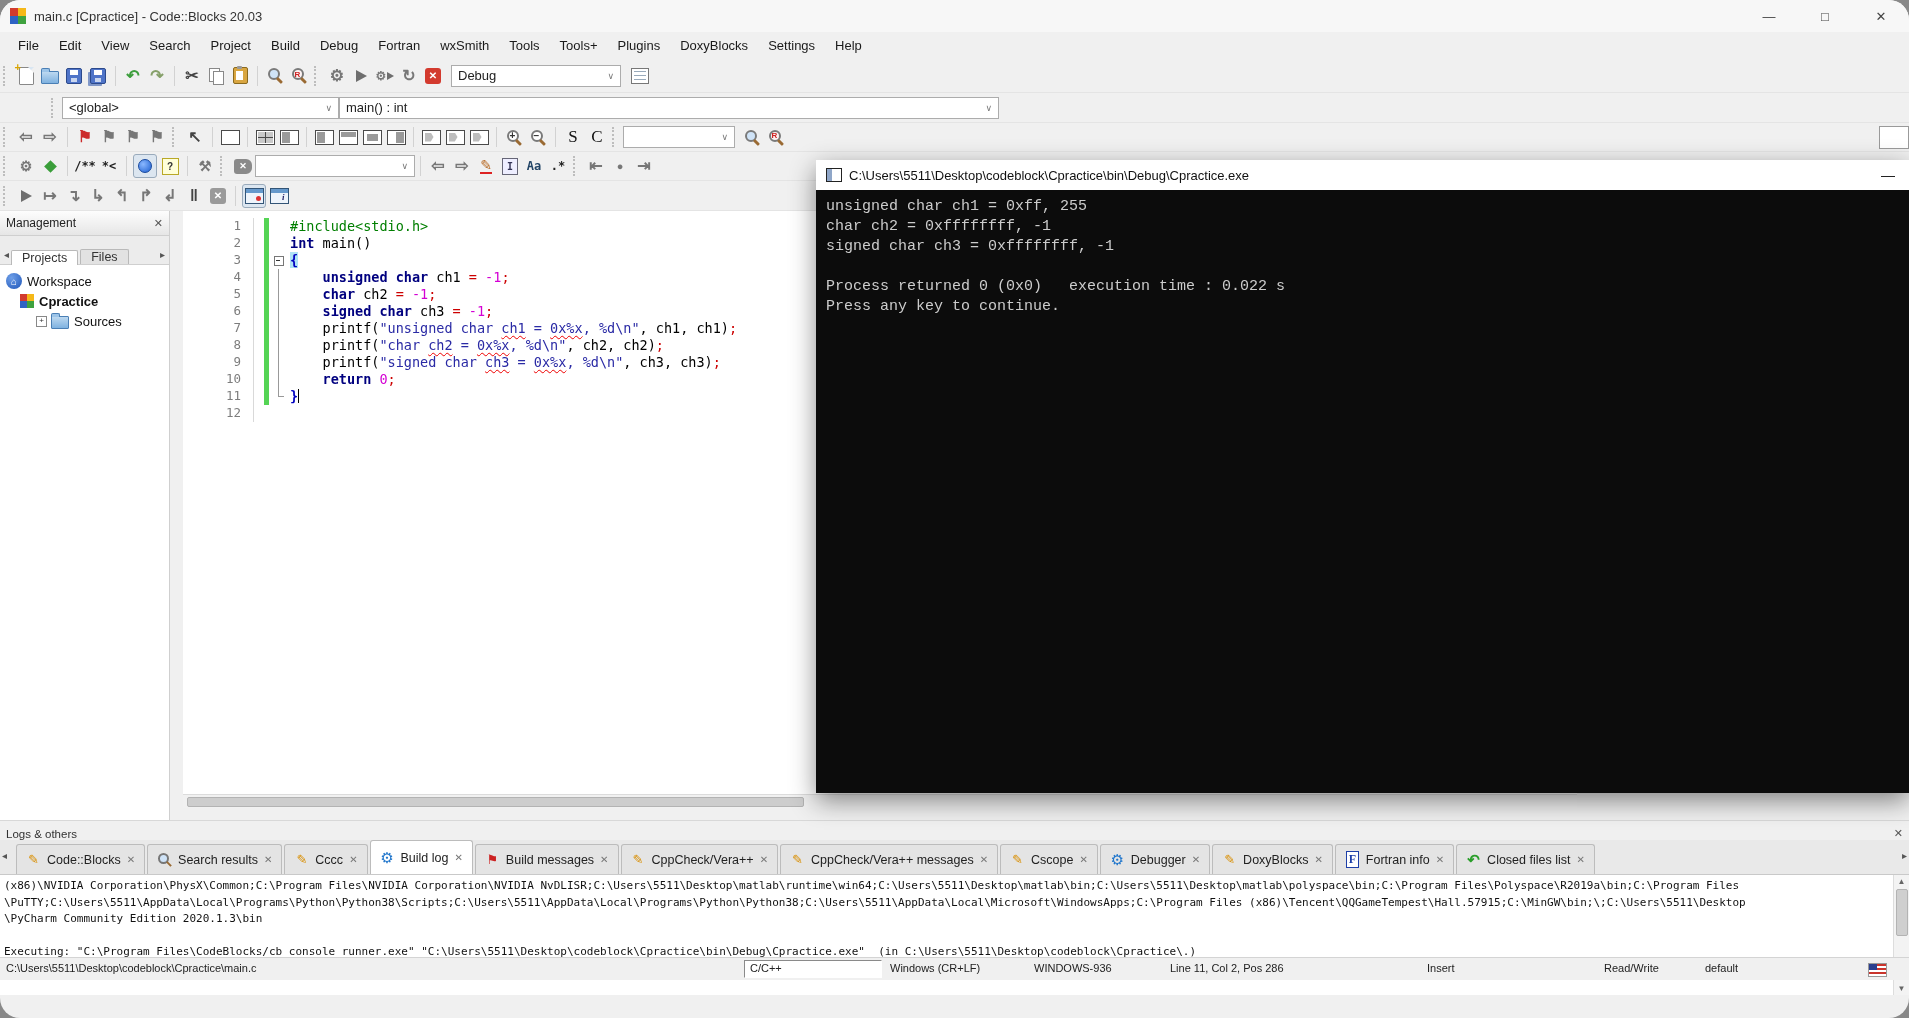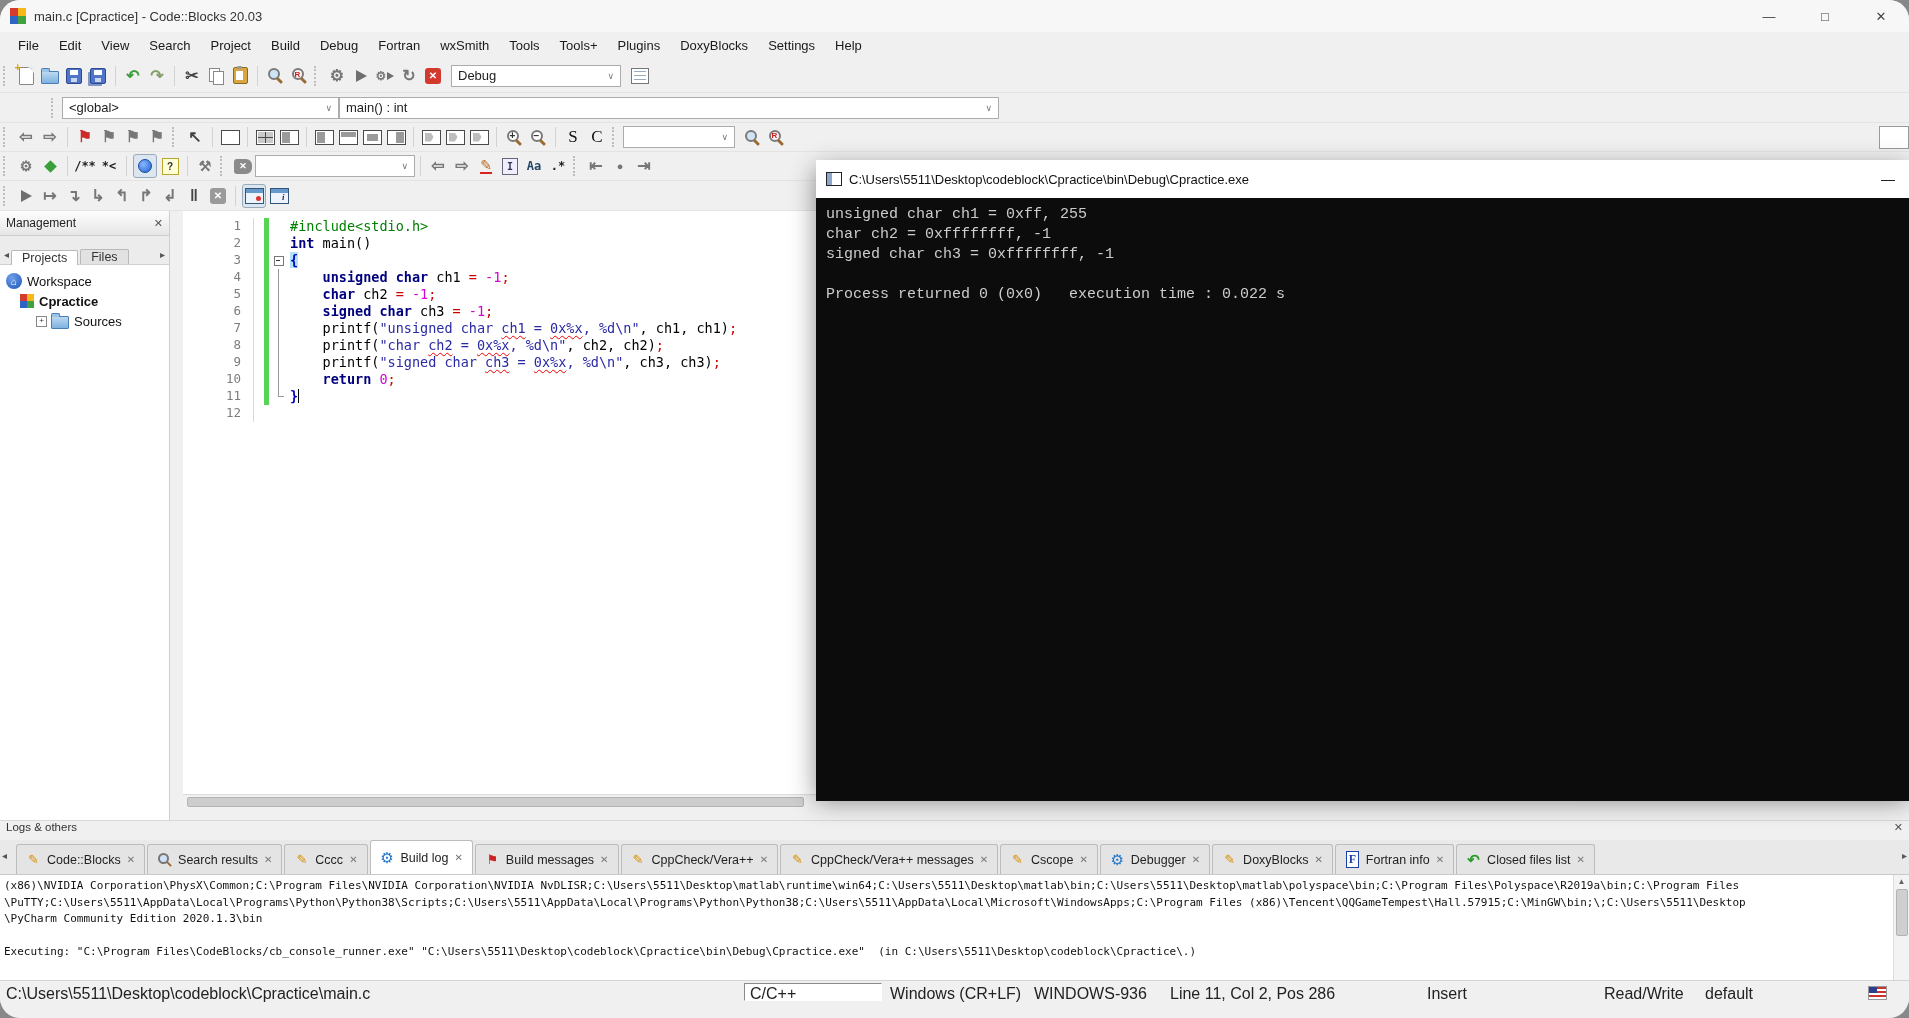--- a/index.html
+++ b/index.html
@@ -121,28 +121,28 @@
   .tok-su{color:#2a2aa5;text-decoration:underline wavy #e00 1px;text-underline-offset:2px;}
   .tok-n{color:#d400d4;}
   .tok-o{color:#cc0000;}
   .tok-b{color:#0000c0;font-weight:bold;}
   .tok-bh{color:#0000c0;font-weight:bold;background:#aee2f5;}
   .caret{display:inline-block;width:1px;height:14px;background:#000;vertical-align:-2px;}
   .hscroll{position:absolute;left:0;bottom:0;width:100%;height:13px;background:#f1f1f1;border-top:1px solid #dcdcdc;}
   .hscroll .thumb{position:absolute;left:4px;top:2px;width:615px;height:8px;background:#cdcdcd;border:1px solid #b3b3b3;border-radius:2px;}
   
   .console{position:absolute;left:816px;top:160px;width:1093px;height:633px;box-shadow:0 8px 24px rgba(0,0,0,.45);z-index:50;}
-  .console-title{height:38px;background:#fff;display:flex;align-items:center;padding:0 10px;font-size:13px;color:#111;}
+  .console-title{height:30px;background:#fff;display:flex;align-items:center;padding:0 10px;font-size:13px;color:#111;}
   .console-app-icon{width:14px;height:12px;border:1px solid #222;background:linear-gradient(90deg,#8fa6c8 0 5px,#fff 5px);margin-right:7px;flex:0 0 auto;}
   .console-min{margin-left:auto;color:#222;font-size:14px;padding-right:4px;}
   .console-body{height:603px;background:#0c0c0c;padding:7px 10px;box-sizing:border-box;overflow:hidden;}
   .console-line{font-family:"Liberation Mono",monospace;font-size:15px;line-height:20px;color:#cccccc;white-space:pre;}
   
   .logs{position:absolute;left:0;top:820px;width:100%;height:175px;background:#f0f0f0;border-top:1px solid #d8d8d8;box-sizing:border-box;}
-  .logs-header{height:19px;display:flex;align-items:flex-start;padding:0 6px;font-size:11.5px;color:#333;}
+  .logs-header{height:19px;display:flex;align-items:flex-end;padding:0 6px;font-size:11.5px;color:#333;}
   .logs-close{margin-left:auto;color:#555;font-size:11px;}
   .logs-tabbar{height:35px;display:flex;align-items:flex-end;background:#e9e9e9;padding:0 2px 0 16px;position:relative;border-bottom:1px solid #c9c9c9;box-sizing:border-box;}
   .ltab-scroll{position:absolute;top:10px;font-size:10px;color:#555;}
   .ltab-scroll.left{left:2px;}.ltab-scroll.right{right:2px;}
   .ltab{display:flex;align-items:center;gap:6px;padding:5px 9px;margin-right:2px;border:1px solid #bcbcbc;border-bottom:none;border-radius:3px 3px 0 0;background:#e4e4e4;font-size:12.5px;color:#222;height:30px;box-sizing:border-box;flex:0 0 auto;}
   .ltab.active{background:#fff;height:34px;position:relative;z-index:2;}
   .lticon{width:15px;height:15px;display:inline-flex;align-items:center;justify-content:center;font-size:13px;}
   .lticon.pencil::before{content:"\270E";color:#d98e00;}
   .lticon.gear::before{content:"\2699";color:#2277cc;font-size:15px;}
   .lticon.flag::before{content:"\2691";color:#c22;}
@@ -152,21 +152,21 @@
   .lticon.magnifier::before{content:"";position:absolute;left:1px;top:1px;width:7px;height:7px;border:2px solid #777;border-radius:50%;background:#cfe3f7;}
   .lticon.magnifier::after{content:"";position:absolute;width:6px;height:2px;background:#9a6a33;transform:rotate(45deg);right:0;bottom:2px;}
   .ltclose{color:#777;font-size:10px;}
   .logs-content{position:absolute;left:0;top:54px;right:0;bottom:0;background:#fff;overflow:hidden;padding:3px 4px;box-sizing:border-box;}
   .log-line{font-family:"DejaVu Sans Mono",monospace;font-size:11px;line-height:16.5px;color:#111;white-space:pre;}
   .vscroll{position:absolute;right:0;top:54px;bottom:0;width:15px;background:#f3f3f3;border-left:1px solid #ddd;}
   .vscroll .arr{position:absolute;left:0;width:100%;text-align:center;font-size:8px;color:#666;}
   .vscroll .arr.up{top:2px;}.vscroll .arr.down{bottom:2px;}
   .vscroll .thumb{position:absolute;left:2px;top:14px;width:10px;height:45px;background:#cfcfcf;border:1px solid #b3b3b3;border-radius:2px;}
   
-  .statusbar{position:absolute;left:0;top:980px;width:100%;height:23px;background:#f0f0f0;border-top:1px solid #d4d4d4;box-sizing:border-box;font-size:16px;color:#222;}
+  .statusbar{position:absolute;left:0;top:957px;width:100%;height:23px;background:#f0f0f0;border-top:1px solid #d4d4d4;box-sizing:border-box;font-size:11px;color:#222;}
   .sfield{position:absolute;top:4px;white-space:nowrap;}
   .sbox{position:absolute;left:744px;top:2px;width:138px;height:18px;background:#fff;border:1px solid;border-color:#8a8a8a #fff #fff #8a8a8a;padding:1px 5px;box-sizing:border-box;}
   .flag-icon{position:absolute;left:1868px;top:5px;width:17px;height:12px;border:1px solid #999;background:repeating-linear-gradient(180deg,#c9342c 0 2px,#fff 2px 4px);}
   .flag-icon::before{content:"";position:absolute;left:0;top:0;width:8px;height:6px;background:#2b3f8f;}
 </style>
 </head>
 <body>
 
 <div id="screen">
 
@@ -531,20 +531,21 @@
       <span class="console-app-icon"></span>
       <span>C:\Users\5511\Desktop\codeblock\Cpractice\bin\Debug\Cpractice.exe</span>
       <span class="console-min">—</span>
     </div>
     <div class="console-body">
         <div class="console-line">unsigned char ch1 = 0xff, 255</div>
         <div class="console-line">char ch2 = 0xffffffff, -1</div>
         <div class="console-line">signed char ch3 = 0xffffffff, -1</div>
         <div class="console-line">&nbsp;</div>
         <div class="console-line">Process returned 0 (0x0)   execution time : 0.022 s</div>
+        <div class="console-line">Press any key to continue.</div>
       </div>
   </div>
 
   <div class="logs">
     <div class="logs-header">
       <span>Logs &amp; others</span>
       <span class="logs-close">✕</span>
     </div>
     <div class="logs-tabbar">
       <span class="ltab-scroll left">◂</span>

